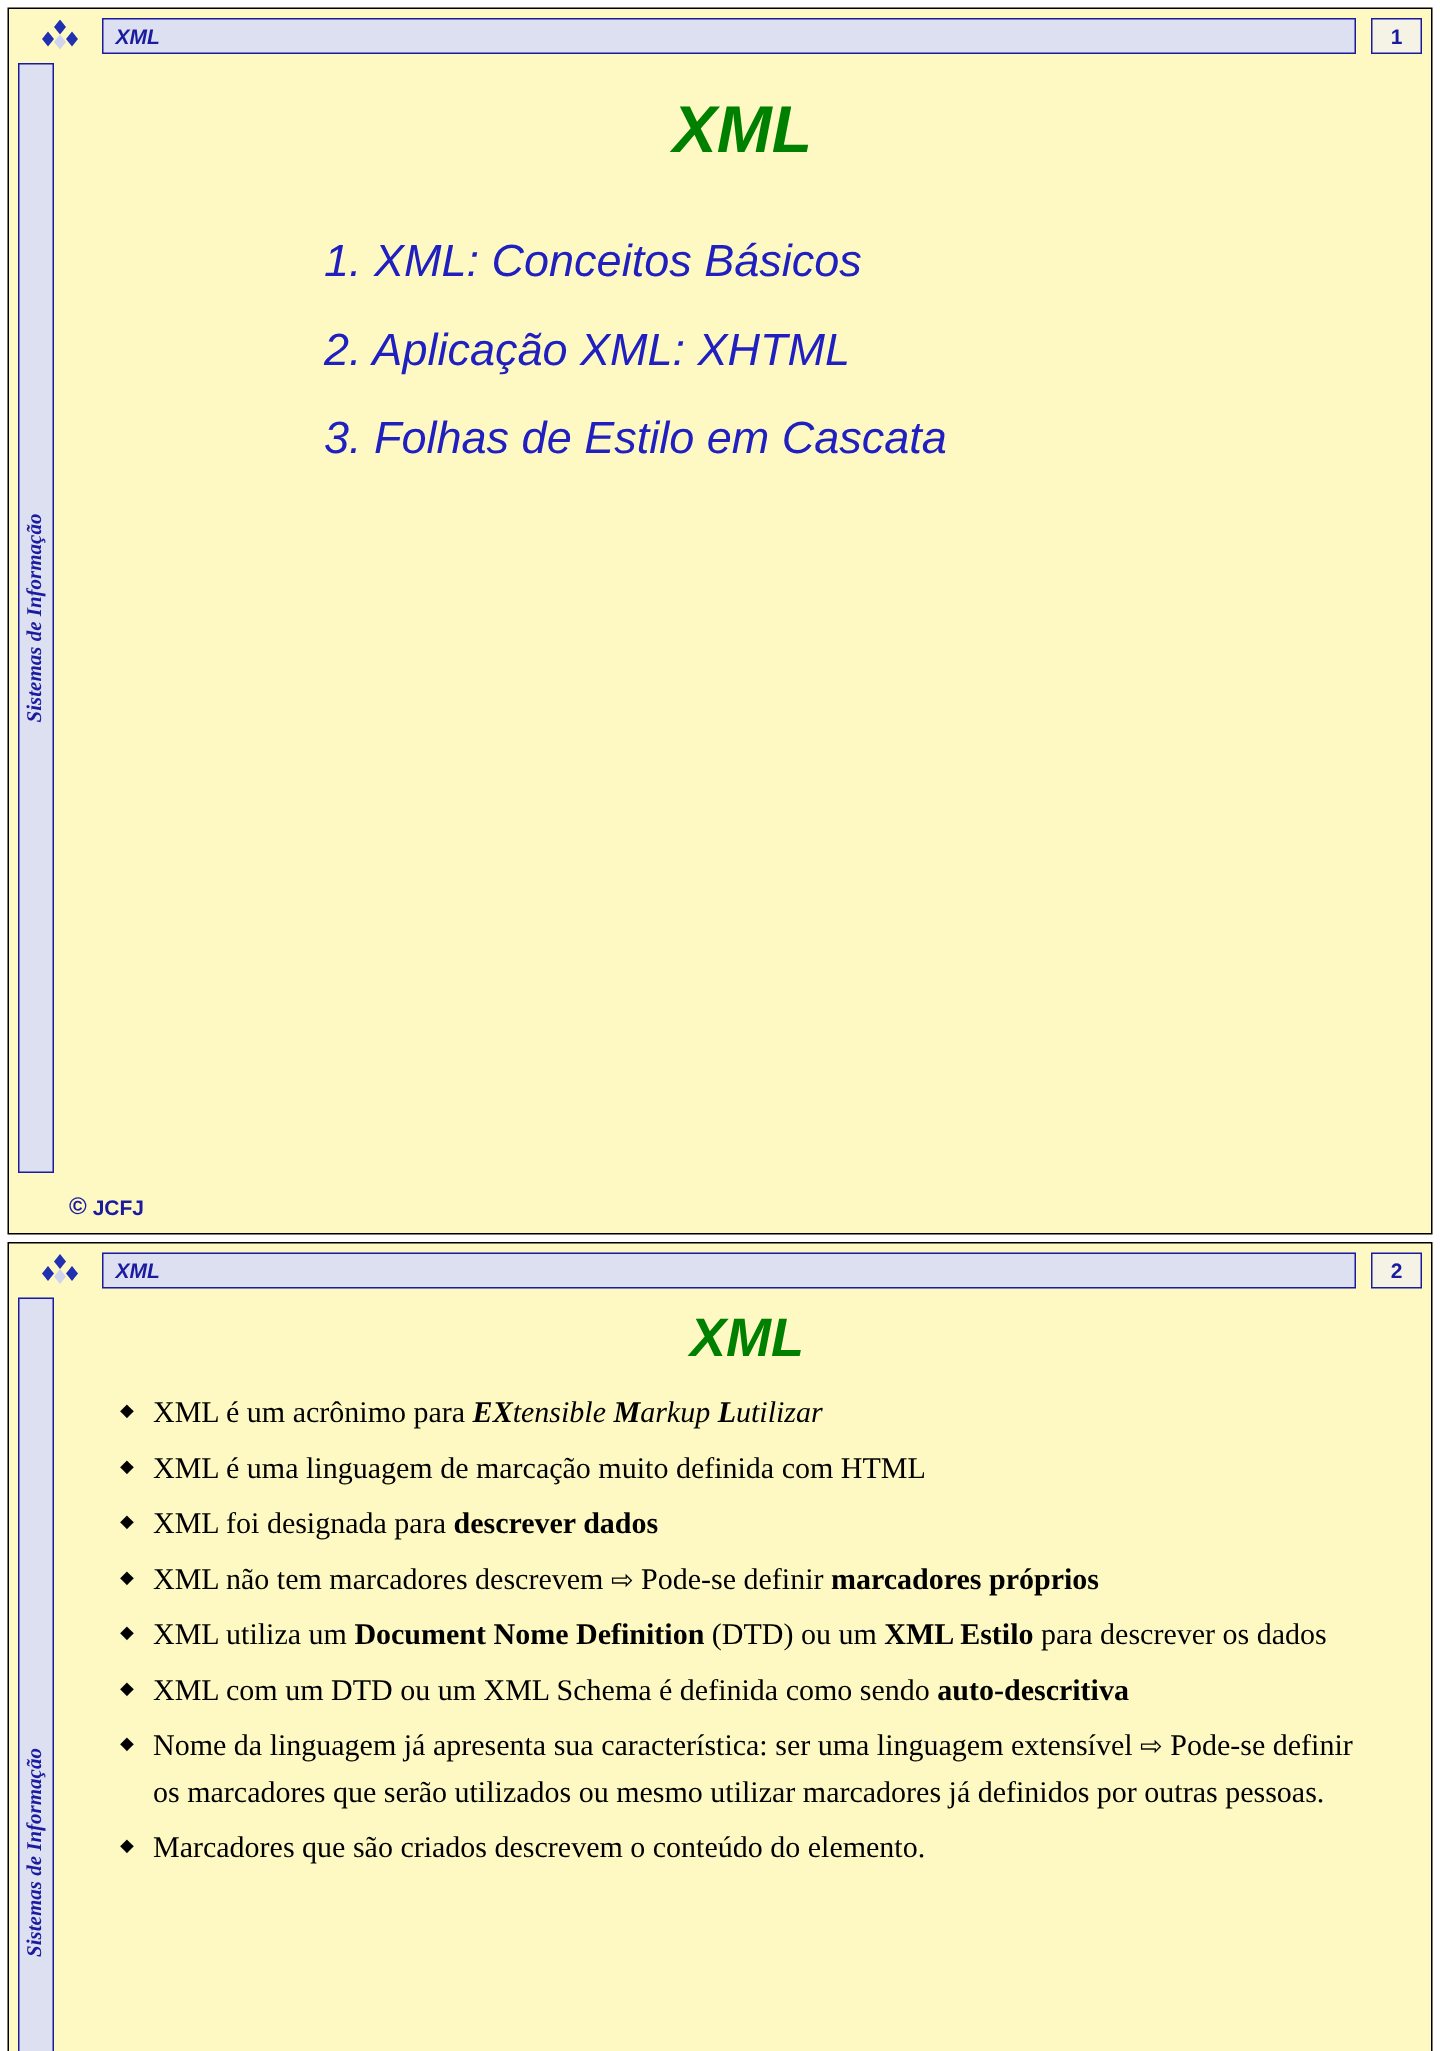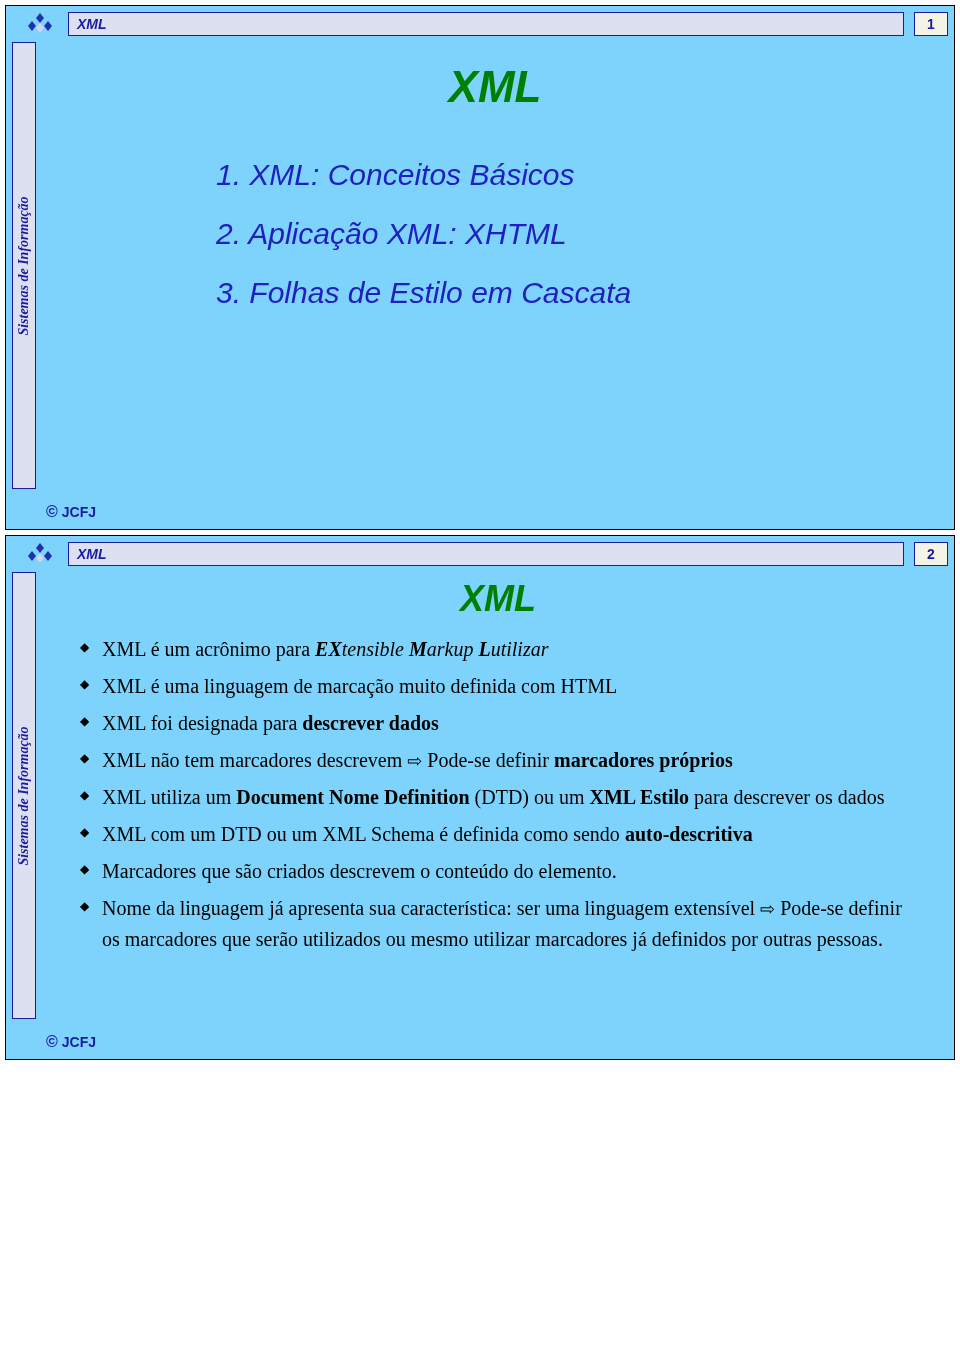--- a/index.html
+++ b/index.html
@@ -3,23 +3,23 @@
 <meta charset="utf-8">
 <style>
   * { margin: 0; padding: 0; box-sizing: border-box; }
   body {
     background: #ffffff;
     font-family: "Times New Roman", Times, serif;
     width: 960px;
   }
   .slide {
     width: 950px;
-    height: 525px;
+    height: 818px;
     margin: 5px auto 2px auto;
-    background: #7dd3fc;
+    background: #fef9c3;
     border: 1px solid #000;
     position: relative;
   }
   .header-bar {
     position: absolute;
     top: 6px;
     left: 62px;
     right: 6px;
     height: 24px;
     display: flex;
@@ -233,23 +233,23 @@
       </li>
       <li>
         <span>XML não tem marcadores descrevem </span><span class="arrow">⇨</span><span> Pode-se definir </span><b><span>marcadores próprios</span></b>
       </li>
       <li>
         <span>XML utiliza um </span><b><span>Document Nome Definition</span></b><span> (DTD) ou um </span><b><span>XML Estilo</span></b><span> para descrever os dados</span>
       </li>
       <li>
         <span>XML com um DTD ou um XML Schema é definida como sendo </span><b><span>auto-descritiva</span></b>
       </li>
+      <li>
+        <span>Nome da linguagem já apresenta sua característica: ser uma linguagem extensível </span><span class="arrow">⇨</span><span> Pode-se definir os marcadores que serão utilizados ou mesmo utilizar marcadores já definidos por outras pessoas.</span>
+      </li>
       <li>Marcadores que são criados descrevem o conteúdo do elemento.</li>
-      <li>
-        <span>Nome da linguagem já apresenta sua característica: ser uma linguagem extensível </span><span class="arrow">⇨</span><span> Pode-se definir os marcadores que serão utilizados ou mesmo utilizar marcadores já definidos por outras pessoas.</span>
-      </li>
     </ul>
   </div>
   <div class="footer">
     <span class="copyright">©</span>
     <span>JCFJ</span>
   </div>
 </div>
 
 </body></html>

